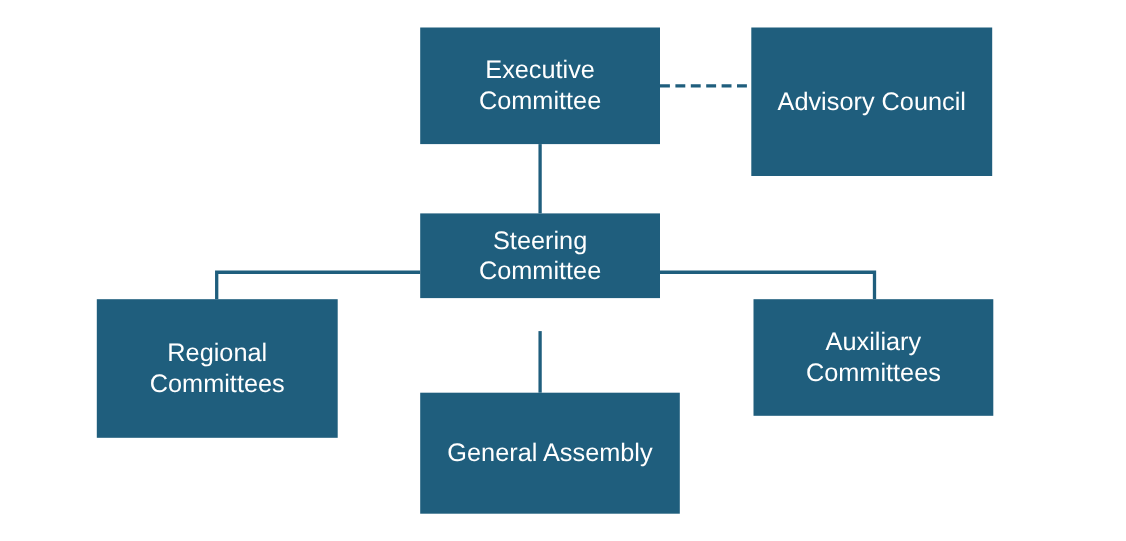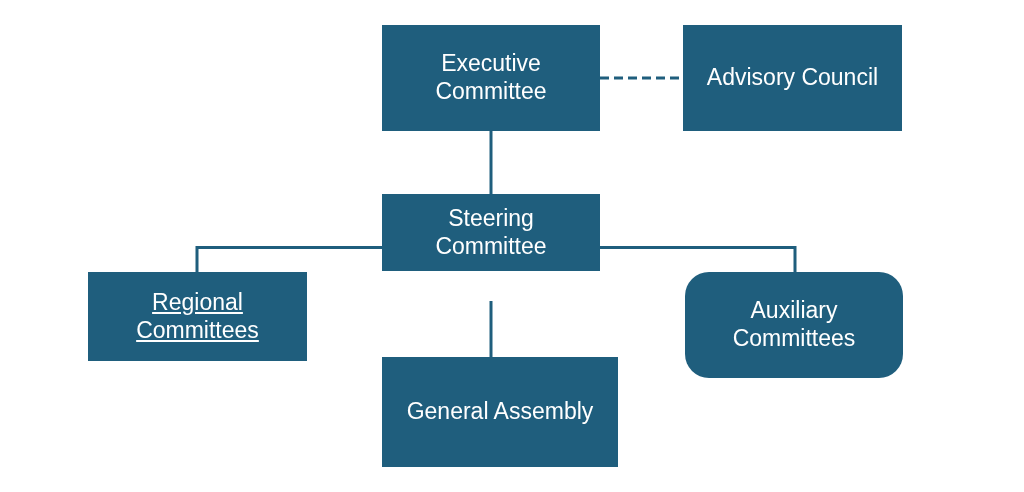--- a/index.html
+++ b/index.html
@@ -38,24 +38,24 @@
     color: var(--node-text);
     display: flex;
     align-items: center;
     justify-content: center;
     text-align: center;
     font-size: 23px;
     line-height: 1.2;
     padding: 4px 10px;
   }
   .n-exec      { left: 382px; top:  25px; width: 218px; height: 106px; }
-  .n-advisory  { left: 683px; top:  25px; width: 219px; height: 106px; }
+  .n-advisory  { left: 683px; top:  25px; width: 219px; height: 135px; }
   .n-steering  { left: 382px; top: 194px; width: 218px; height: 77px; }
-  .n-regional  { left:  88px; top: 272px; width: 219px; height: 89px; text-decoration: underline; }
-  .n-auxiliary { left: 685px; top: 272px; width: 218px; height: 106px; border-radius: 24px; }
+  .n-regional  { left:  88px; top: 272px; width: 219px; height: 126px; }
+  .n-auxiliary { left: 685px; top: 272px; width: 218px; height: 106px; }
   .n-assembly  { left: 382px; top: 357px; width: 236px; height: 110px; }
 </style>
 </head>
 <body>
 
 <div class="canvas">
 
   <svg class="connectors" viewBox="0 0 1024 492" xmlns="http://www.w3.org/2000/svg">
     <path class="dashed" d="M600 78 H683"></path>
     <path d="M491 131 V194"></path>

